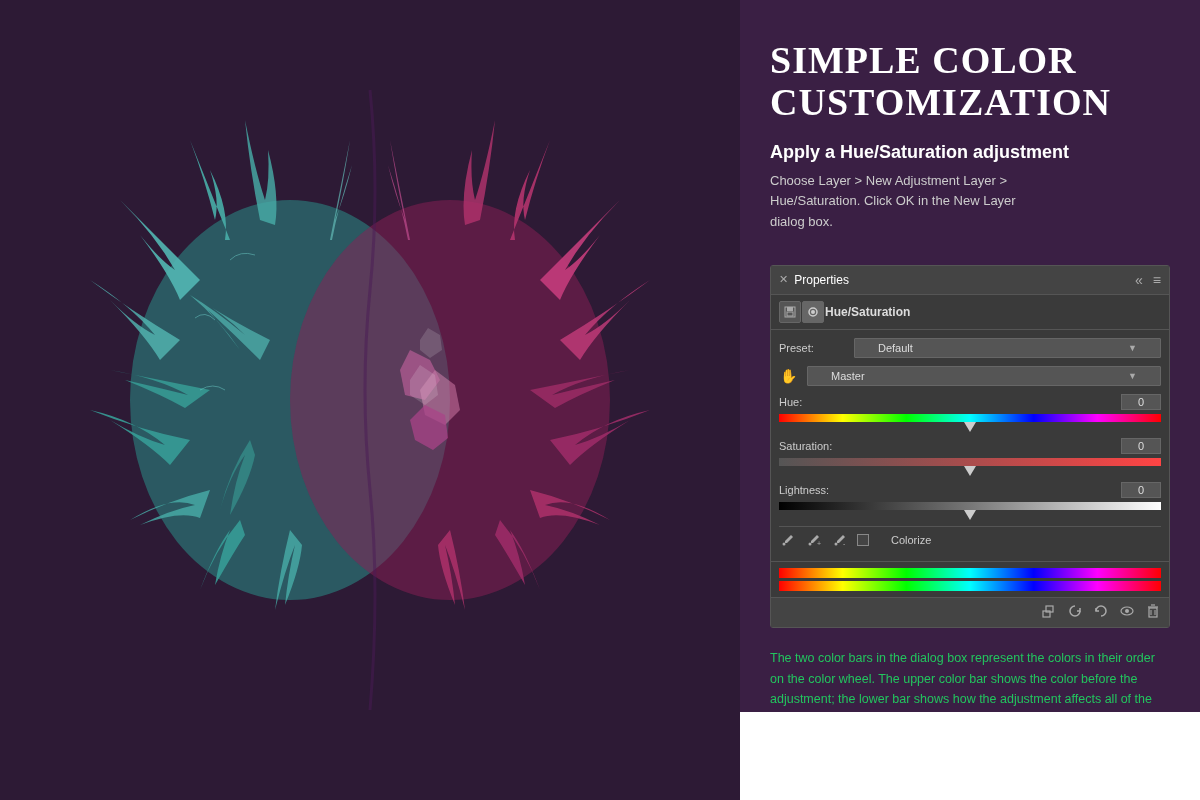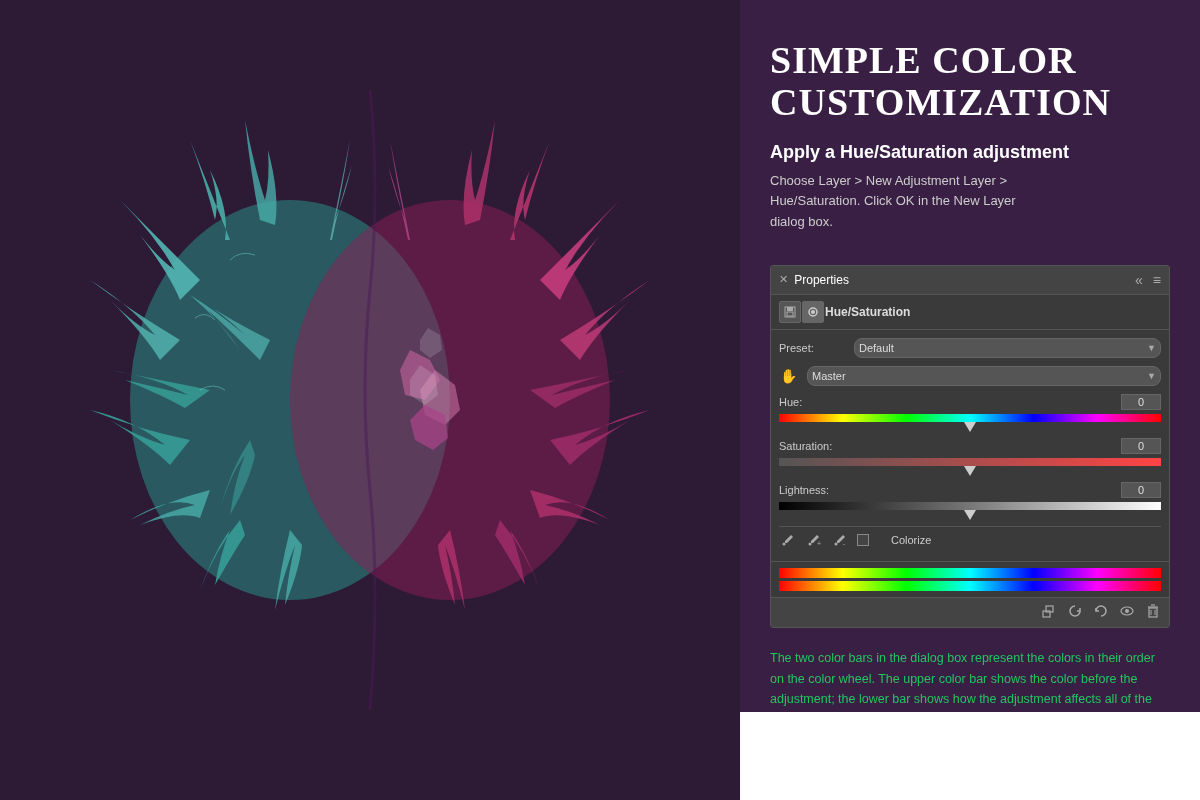--- a/index.html
+++ b/index.html
@@ -162,22 +162,22 @@
       font-size: 11px;
       color: #ccc;
       width: 75px;
       flex-shrink: 0;
     }
 
     .dropdown {
       flex: 1;
       background: #555;
       border: 1px solid #666;
-      border-radius: 8px;
-      padding: 3px 4px;
+      border-radius: 1px;
+      padding: 3px 23px;
       font-size: 11px;
       color: #ddd;
       display: flex;
       align-items: center;
       justify-content: space-between;
       cursor: pointer;
     }
 
     .dropdown-arrow {
       font-size: 9px;

